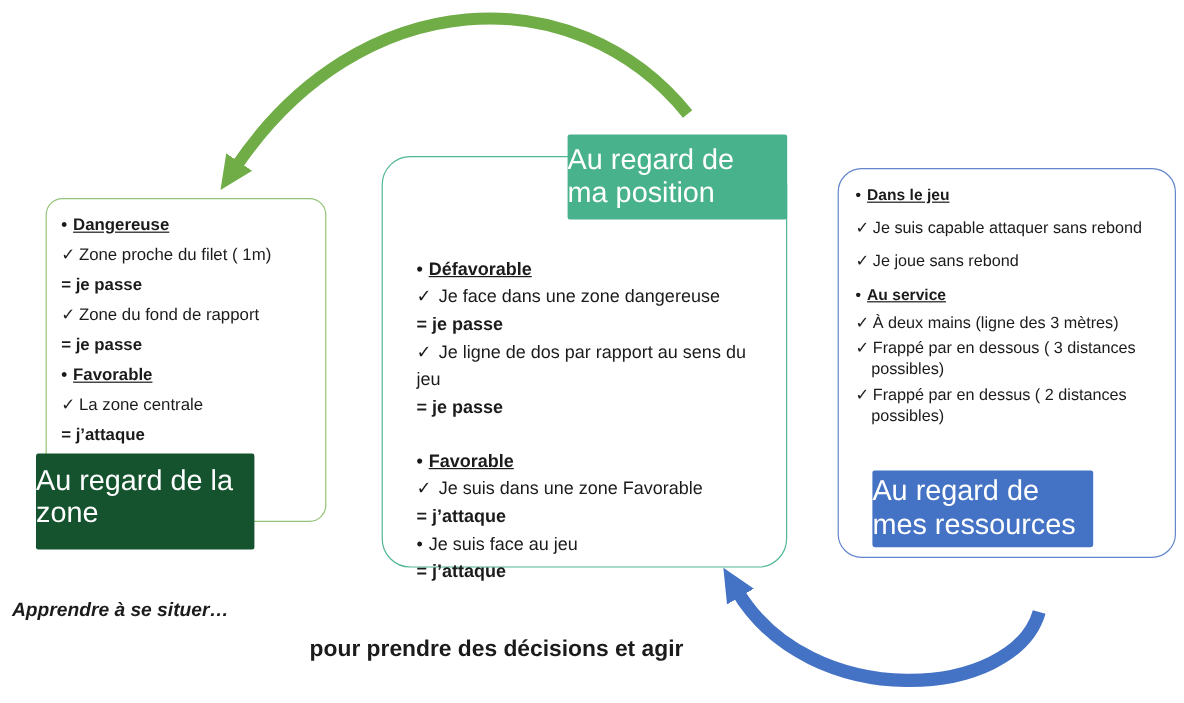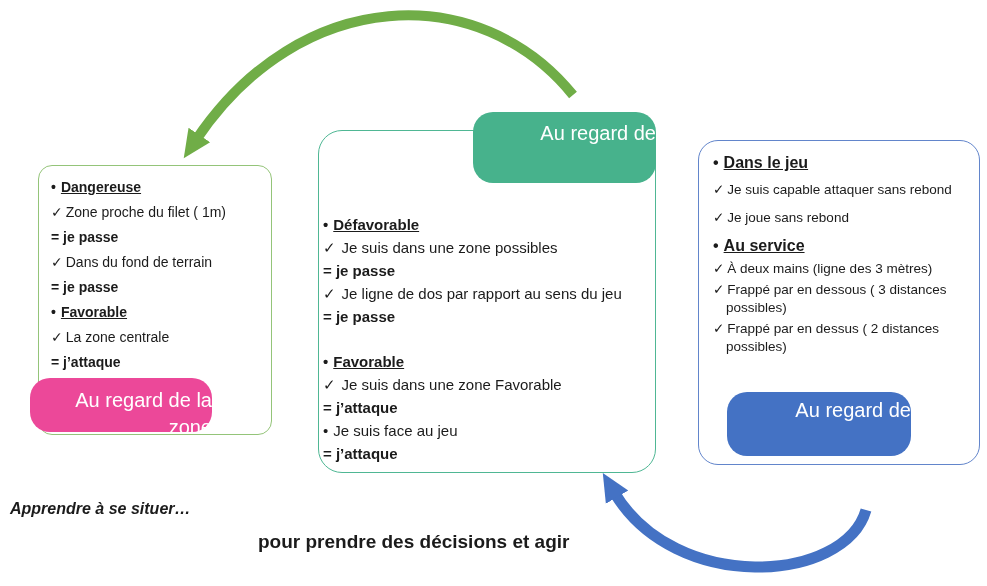--- a/index.html
+++ b/index.html
@@ -4,41 +4,41 @@
 <style>
   html,body{margin:0;padding:0;background:#fff;}
   .canvas{position:relative;width:987px;height:586px;background:#ffffff;overflow:hidden;
           font-family:"Liberation Sans",sans-serif;color:#1b1b1b;}
   .arrows{position:absolute;left:0;top:0;}
 
   .box{position:absolute;background:#fff;box-sizing:border-box;}
   .box-zone{left:38px;top:165px;width:234px;height:270px;border:1.4px solid #94c479;
             border-radius:14px;padding:9px 6px 0 12px;font-size:14px;line-height:25px;}
   .box-position{left:318px;top:130px;width:338px;height:343px;border:1.4px solid #4fb794;
-            border-radius:24px;padding:82px 12px 0 4px;font-size:15px;line-height:23px;}
+            border-radius:24px;padding:82px 12px 0 28px;font-size:15px;line-height:23px;}
   .box-ressources{left:698px;top:140px;width:282px;height:325px;border:1.4px solid #6285cb;
             border-radius:20px;padding:12px 8px 0 14px;font-size:13.5px;line-height:19px;}
 
   .line{white-space:normal;}
   .heading{font-weight:bold;}
   .heading .hd{text-decoration:underline;}
   .g{margin-right:5px;}
   .check .g{margin-right:3px;}
   .box-position .check .g{margin-right:6px;}
   .result{font-weight:bold;text-align:left;}
   .box-position .sec-gap{margin-top:22px;}
 
-  .box-ressources .heading{font-size:16px;margin-bottom:8px;}
+  .box-ressources .heading{font-size:13px;margin-bottom:8px;}
   .box-ressources .check{margin-bottom:9px;padding-left:13px;text-indent:-13px;}
   .box-ressources .au-service{margin-top:1px;margin-bottom:5px;}
   .box-ressources .tight{margin-bottom:3px;line-height:18px;}
 
-  .tag{position:absolute;color:#ffffff;text-align:right;font-size:20px;line-height:27px;
-       border-radius:20px;box-sizing:border-box;}
-  .tag-zone{left:30px;top:378px;width:182px;height:54px;background:#ec4899;padding-top:9px;}
+  .tag{position:absolute;color:#ffffff;text-align:left;font-size:24px;line-height:27px;
+       border-radius:2px;box-sizing:border-box;}
+  .tag-zone{left:30px;top:378px;width:182px;height:80px;background:#14532d;padding-top:9px;}
   .tag-position{left:473px;top:112px;width:183px;height:71px;background:#47b28c;padding-top:8px;}
   .tag-ressources{left:727px;top:392px;width:184px;height:64px;background:#4472c4;padding-top:4px;line-height:28px;}
 
   .caption1{position:absolute;left:10px;top:500px;font-size:16px;font-weight:bold;font-style:italic;}
   .caption2{position:absolute;left:258px;top:531px;font-size:19px;font-weight:bold;}
 </style>
 </head>
 <body>
 
 <div class="canvas">
@@ -53,30 +53,30 @@
       </marker>
     </defs>
     <path d="M573,95 C480,-20 300,-15 196,140" stroke="#70ad47" stroke-width="10" fill="none" marker-end="url(#gh)"></path>
     <path d="M866,510 C845,583 675,595 614,492" stroke="#4472c4" stroke-width="11" fill="none" marker-end="url(#bh)"></path>
   </svg>
 
   <div class="box box-zone">
     <div class="line heading"><span class="g">•</span><span class="hd">Dangereuse</span></div>
     <div class="line check"><span class="g">✓</span><span>Zone proche du filet ( 1m)</span></div>
     <div class="line result">= je passe</div>
-    <div class="line check"><span class="g">✓</span><span>Dans du fond de terrain</span></div>
+    <div class="line check"><span class="g">✓</span><span>Zone du fond de rapport</span></div>
     <div class="line result">= je passe</div>
     <div class="line heading"><span class="g">•</span><span class="hd">Favorable</span></div>
     <div class="line check"><span class="g">✓</span><span>La zone centrale</span></div>
     <div class="line result">= j’attaque</div>
   </div>
 
   <div class="box box-position">
     <div class="line heading"><span class="g">•</span><span class="hd">Défavorable</span></div>
-    <div class="line check"><span class="g">✓</span><span>Je suis dans une zone possibles</span></div>
+    <div class="line check"><span class="g">✓</span><span>Je face dans une zone dangereuse</span></div>
     <div class="line result">= je passe</div>
     <div class="line check"><span class="g">✓</span><span>Je ligne de dos par rapport au sens du jeu</span></div>
     <div class="line result">= je passe</div>
     <div class="line heading sec-gap"><span class="g">•</span><span class="hd">Favorable</span></div>
     <div class="line check"><span class="g">✓</span><span>Je suis dans une zone Favorable</span></div>
     <div class="line result">= j’attaque</div>
     <div class="line"><span class="g">•</span><span>Je suis face au jeu</span></div>
     <div class="line result">= j’attaque</div>
   </div>
 
@@ -89,21 +89,23 @@
     <div class="line check tight"><span class="g">✓</span><span>Frappé par en dessous ( 3 distances possibles)</span></div>
     <div class="line check tight"><span class="g">✓</span><span>Frappé par en dessus ( 2 distances possibles)</span></div>
   </div>
 
   <div class="tag tag-zone">
     <div>Au regard de la</div>
     <div>zone</div>
   </div>
   <div class="tag tag-position">
     <div>Au regard de</div>
+    <div>ma position</div>
   </div>
   <div class="tag tag-ressources">
     <div>Au regard de</div>
+    <div>mes ressources</div>
   </div>
 
   <div class="caption1">Apprendre à se situer…</div>
   <div class="caption2">pour prendre des décisions et agir</div>
 
 </div>
 
 </body></html>

